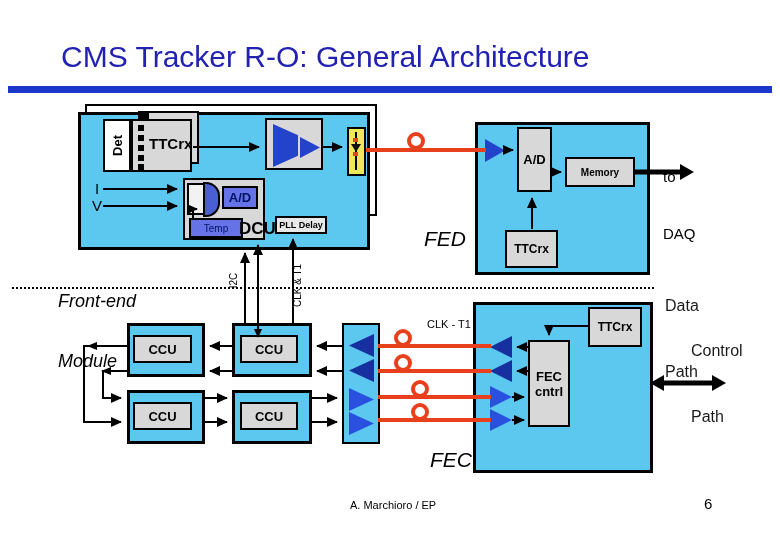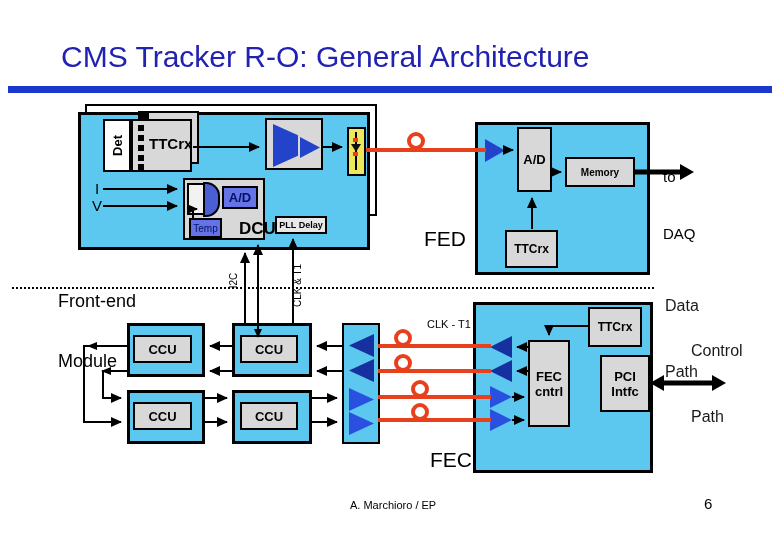--- a/index.html
+++ b/index.html
@@ -5,21 +5,21 @@
   html,body{margin:0;padding:0;background:#fff;}
   #stage{position:relative;width:780px;height:540px;background:#fff;overflow:hidden;
          font-family:"Liberation Sans",sans-serif;color:#000;}
   .abs{position:absolute;box-sizing:border-box;}
   .box{position:absolute;box-sizing:border-box;border:2px solid #000;}
   .cyan{background:#5cc8f0;border-width:3px;}
   .gray{background:#d8d8d8;}
   .peri{background:#6673e6;color:#001466;}
   .ctr{display:flex;align-items:center;justify-content:center;text-align:center;}
   .b{font-weight:bold;}
-  .it{}
+  .it{font-style:italic;}
   .rot{transform:rotate(-90deg);white-space:nowrap;}
   .tri{position:absolute;}
   .tri-r{clip-path:polygon(0 0,100% 50%,0 100%);}
   .tri-l{clip-path:polygon(100% 0,0 50%,100% 100%);}
   .trap-r{clip-path:polygon(0 0,100% 26%,100% 74%,0 100%);}
   svg.overlay{position:absolute;left:0;top:0;pointer-events:none;z-index:50;}
   .lbl{position:absolute;white-space:pre;}
 </style>
 </head>
 <body>
@@ -58,21 +58,21 @@
 
   <div class="lbl" style="left:95px;top:180px;font-size:15px;z-index:4;">I</div>
   <div class="lbl" style="left:92px;top:197px;font-size:15px;z-index:4;">V</div>
 
   <div class="box gray" style="left:183px;top:178px;width:82px;height:62px;z-index:4;">
     <div class="abs" style="left:2px;top:3px;width:18px;height:32px;background:#f2f2f2;border:2px solid #000;"></div>
     <div class="abs" style="left:18px;top:2px;width:17px;height:35px;background:#4a5fd4;border:2px solid #000;border-radius:0 14px 14px 0;"></div>
     <div class="abs peri ctr b" style="left:37px;top:6px;width:36px;height:23px;border:2px solid #000;font-size:13px;">
       <span>A/D</span>
     </div>
-    <div class="abs peri ctr" style="left:4px;top:38px;width:33px;height:20px;border:2px solid #000;font-size:10px;">
+    <div class="abs peri ctr" style="left:4px;top:38px;width:54px;height:20px;border:2px solid #000;font-size:10px;">
       <span>Temp</span>
     </div>
     <div class="abs b" style="left:54px;top:39px;font-size:17px;">DCU</div>
   </div>
 
   <div class="box ctr" style="left:275px;top:216px;width:52px;height:18px;background:#e8e8e8;z-index:4;">
     <span class="b" style="font-size:9px;">PLL Delay</span>
   </div>
 
   <div class="abs ctr" style="left:222px;top:268px;width:24px;height:24px;z-index:4;">
@@ -114,26 +114,20 @@
   </div>
 
   <div class="box cyan" style="left:473px;top:302px;width:180px;height:171px;z-index:2;"></div>
   <div class="box gray ctr b" style="left:588px;top:307px;width:54px;height:40px;font-size:12px;z-index:4;">
     <span>TTCrx</span>
   </div>
   <div class="box gray ctr b" style="left:528px;top:340px;width:42px;height:87px;font-size:13px;line-height:15px;z-index:4;">
     <span>
       <span style="display:block;">FEC</span>
       <span style="display:block;">cntrl</span>
-    </span>
-  </div>
-  <div class="box gray ctr b" style="left:600px;top:355px;width:50px;height:57px;font-size:13px;line-height:15px;z-index:4;">
-    <span>
-      <span style="display:block;">PCI</span>
-      <span style="display:block;">Intfc</span>
     </span>
   </div>
   <div class="tri tri-l" style="left:490px;top:336px;width:22px;height:22px;background:#16309f;z-index:4;"></div>
   <div class="tri tri-l" style="left:490px;top:360px;width:22px;height:22px;background:#16309f;z-index:4;"></div>
   <div class="tri tri-r" style="left:490px;top:386px;width:22px;height:22px;background:#2a50e0;z-index:4;"></div>
   <div class="tri tri-r" style="left:490px;top:409px;width:22px;height:22px;background:#2a50e0;z-index:4;"></div>
   <div class="lbl" style="left:427px;top:318px;font-size:11px;z-index:4;">CLK - T1</div>
   <div class="lbl it" style="left:430px;top:448px;font-size:21px;z-index:4;">FEC</div>
 
   <div class="box cyan" style="left:127px;top:323px;width:78px;height:54px;z-index:2;"></div>

